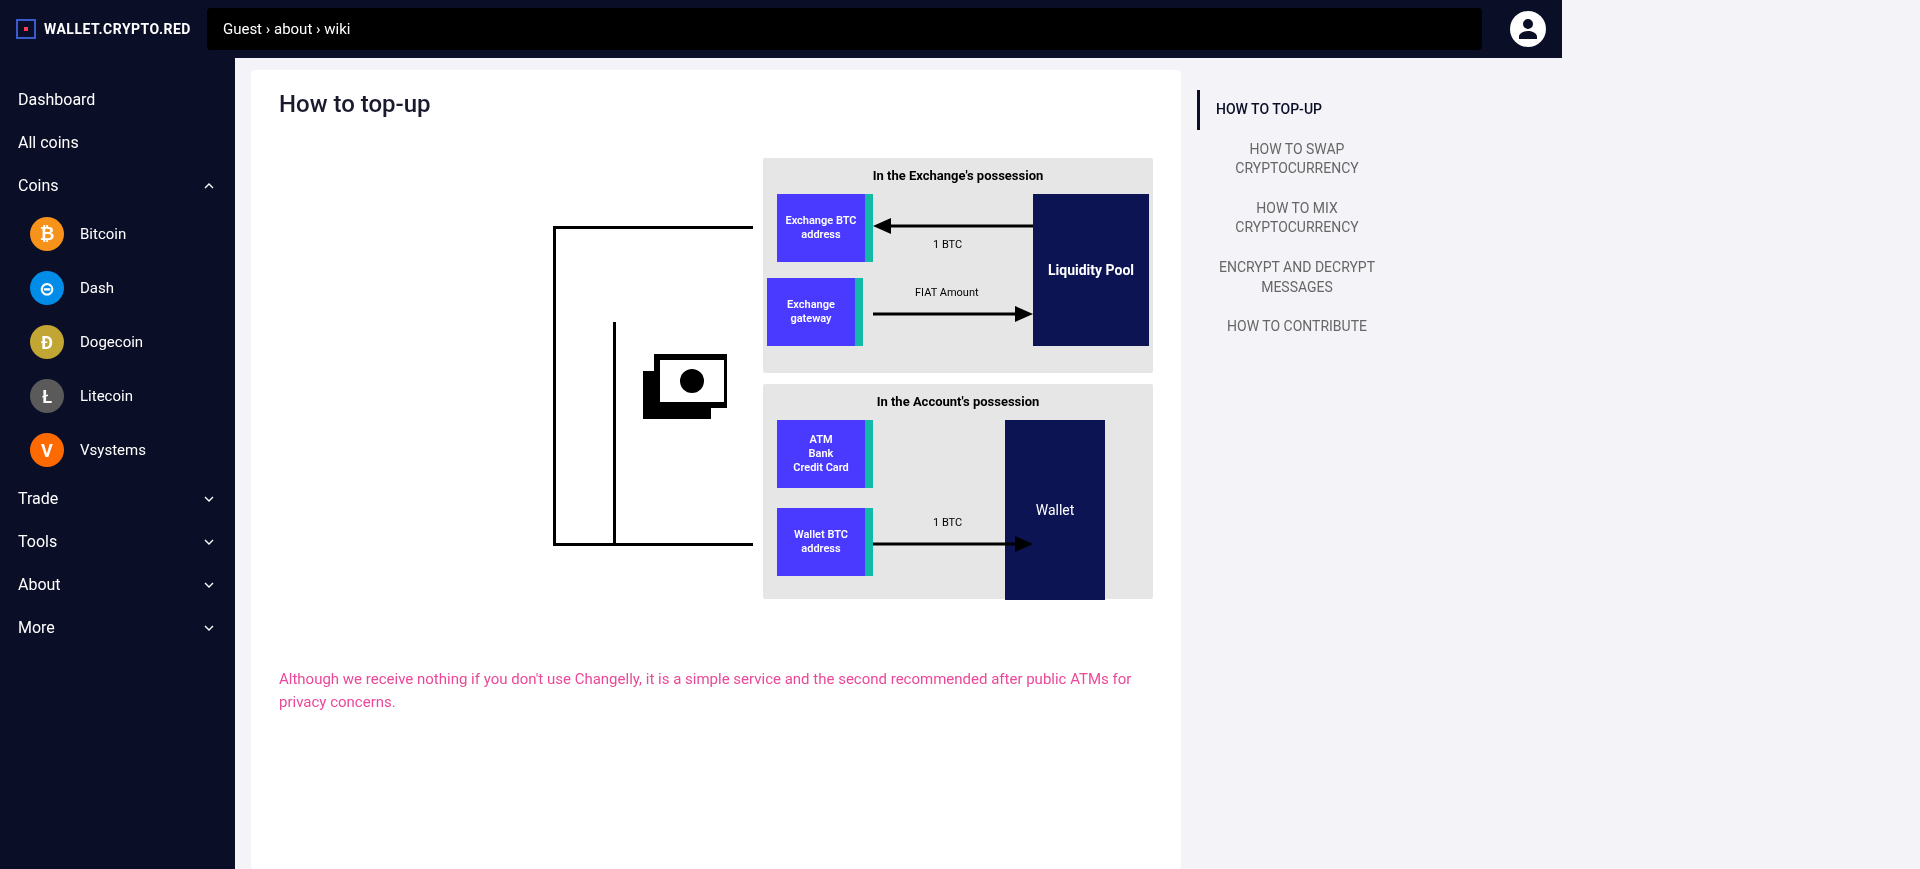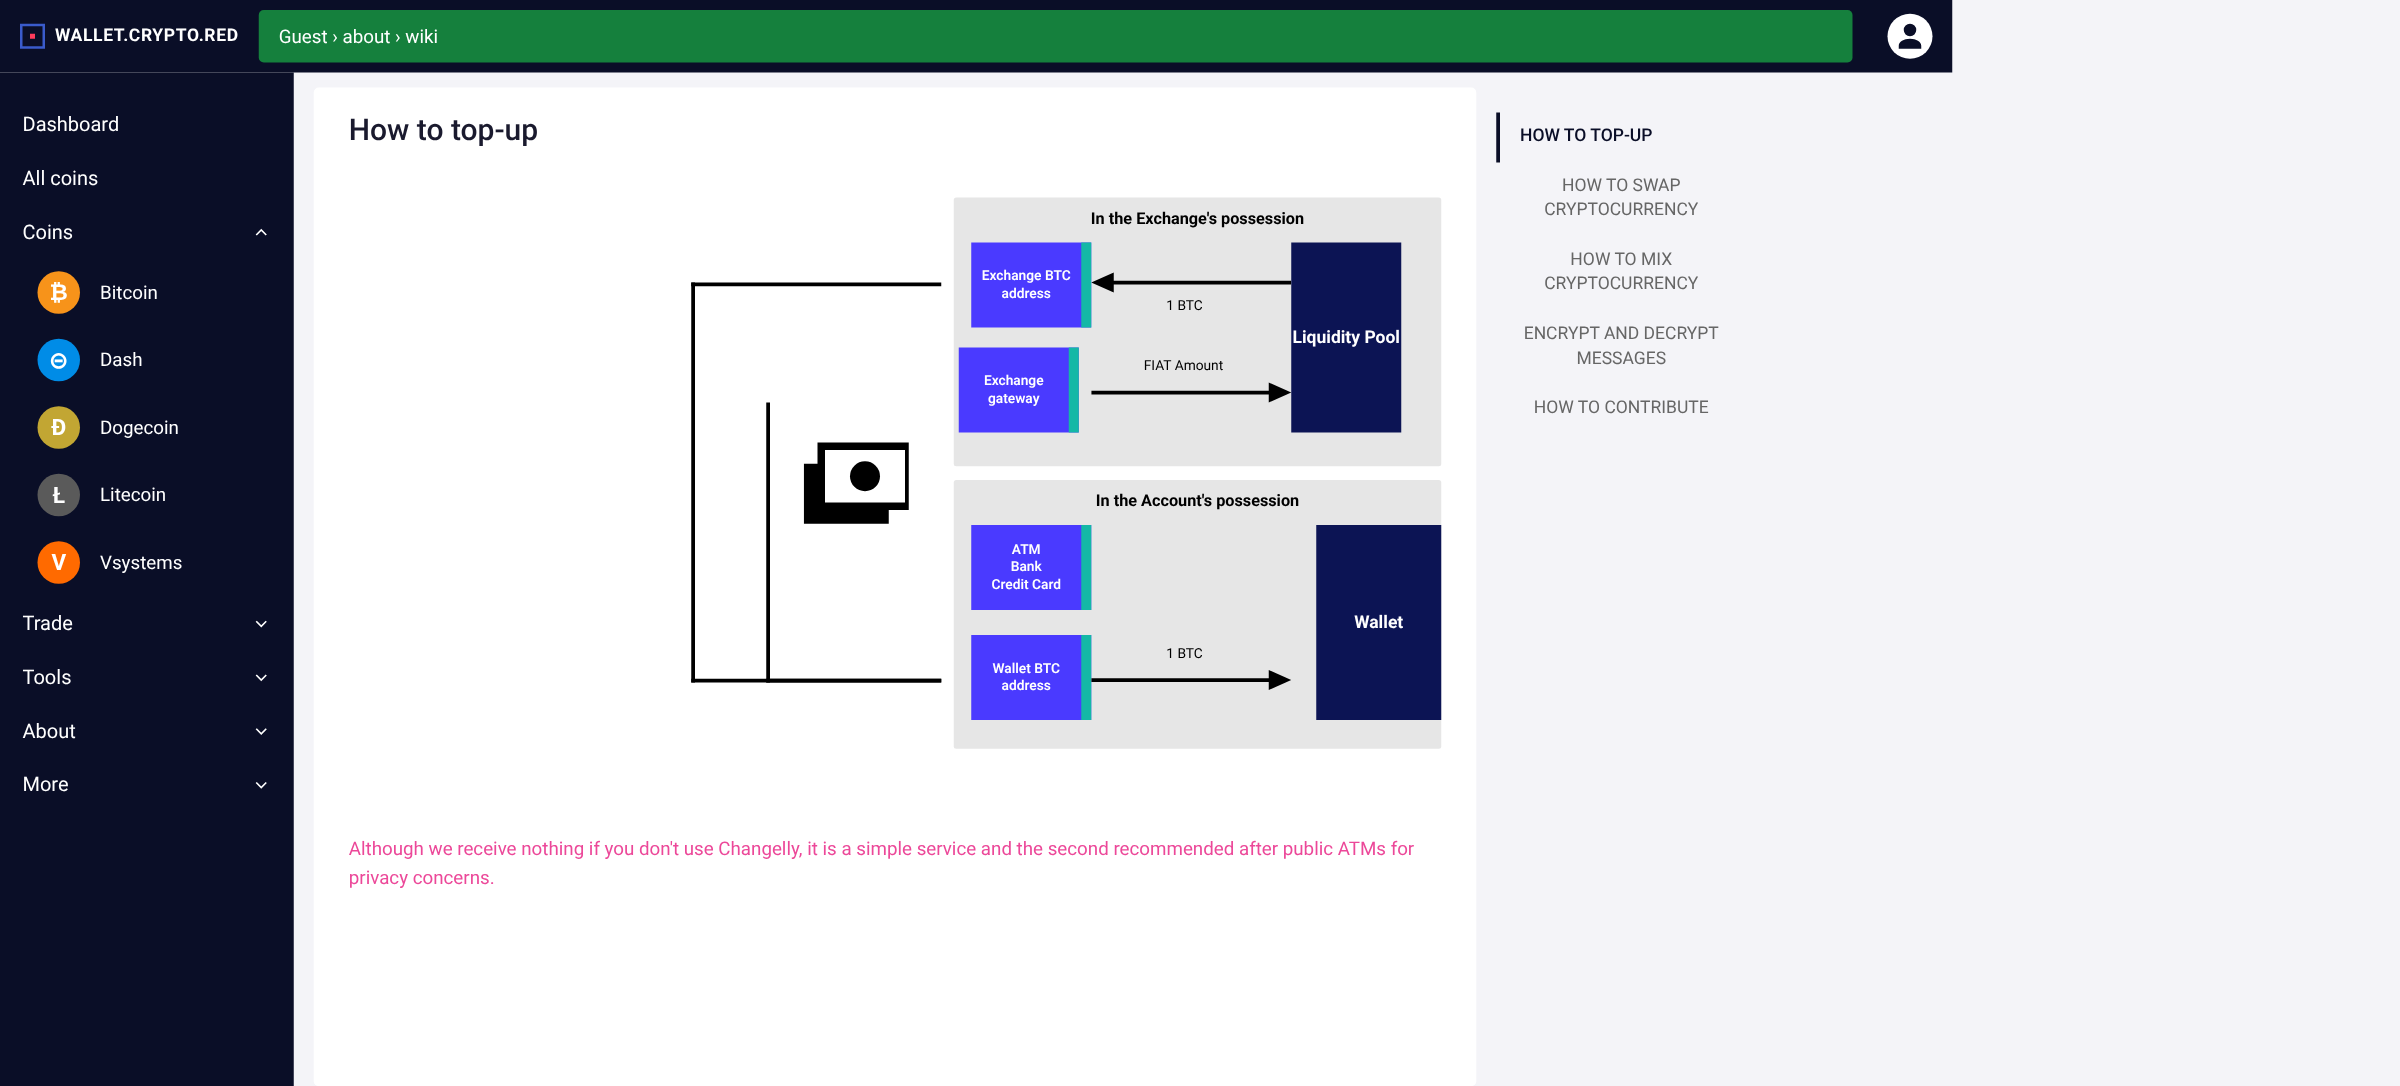--- a/index.html
+++ b/index.html
@@ -1,21 +1,21 @@
 <!DOCTYPE html>
 <html><head>
 <meta charset="utf-8">
 <style>
 *{margin:0;padding:0;box-sizing:border-box;font-family:-apple-system,BlinkMacSystemFont,"Segoe UI",Roboto,Arial,sans-serif}
 body{background:#f4f4f8;width:1562px;height:869px;overflow:hidden;color:#1a1a2e}
 .topbar{height:58px;display:flex;align-items:center;background:#0a0e27;padding:0 16px;gap:16px}
 .logo{display:flex;align-items:center;gap:8px;color:#fff;font-weight:700;font-size:14px;letter-spacing:0.5px}
 .logo-box{width:20px;height:20px;border:2px solid #3a5bcc;display:flex;align-items:center;justify-content:center}
 .logo-dot{width:4px;height:4px;background:#ff3b5c}
-.breadcrumb-bar{flex:1;background:#15803d;height:42px;border-radius:4px;display:flex;align-items:center;padding:0 16px;color:#fff;font-size:15px}
+.breadcrumb-bar{flex:1;background:#000000;height:42px;border-radius:4px;display:flex;align-items:center;padding:0 16px;color:#fff;font-size:15px}
 .avatar-btn{width:36px;height:36px;border-radius:50%;background:#fff;display:flex;align-items:center;justify-content:center;cursor:pointer;margin-left:12px}
 .avatar-btn svg{width:24px;height:24px;fill:#0a0e27}
 .layout{display:flex;height:calc(100% - 58px)}
 .sidebar{width:235px;background:#0a0e27;color:#fff;padding-top:20px;overflow-y:auto}
 .side-item{padding:12px 18px;font-size:16px;cursor:pointer;display:flex;align-items:center;justify-content:space-between}
 .chevron{width:16px;height:16px}
 .sub-item{padding:10px 18px 10px 30px;display:flex;align-items:center;gap:16px;cursor:pointer;font-size:15px}
 .coin-icon{width:34px;height:34px;border-radius:50%;display:flex;align-items:center;justify-content:center;font-weight:700;color:#fff;font-size:18px;flex-shrink:0}
 .main{flex:1;overflow-y:auto;display:flex;padding:12px 0 0 0}
 .content-card{background:#fff;border-radius:4px;margin:0 16px;padding:20px 28px;flex:1;max-width:930px}
@@ -138,21 +138,21 @@
 
           <div class="d-group" style="left:250px;top:0;width:390px;height:215px">
             <div class="d-gtitle">In the Exchange's possession</div>
           </div>
           <div class="d-box d-blue" style="left:264px;top:36px;width:96px;height:68px">
               <span>Exchange BTC address</span>
             </div>
           <div class="d-box d-blue" style="left:254px;top:120px;width:96px;height:68px">
               <span>Exchange gateway</span>
             </div>
-          <div class="d-box d-navy" style="left:520px;top:36px;width:88px;height:152px;font-size:14px;font-weight:700">
+          <div class="d-box d-navy" style="left:520px;top:36px;width:116px;height:152px;font-size:14px;font-weight:700">
               <span>Liquidity Pool</span>
             </div>
           <svg style="position:absolute;left:360px;top:58px" width="160" height="20">
               <line x1="160" y1="10" x2="14" y2="10" stroke="#000" stroke-width="3"></line>
               <polygon points="0,10 18,2 18,18" fill="#000"></polygon>
             </svg>
           <div class="d-label" style="left:420px;top:80px">1 BTC</div>
           <svg style="position:absolute;left:360px;top:146px" width="160" height="20">
               <line x1="0" y1="10" x2="146" y2="10" stroke="#000" stroke-width="3"></line>
               <polygon points="160,10 142,2 142,18" fill="#000"></polygon>
@@ -161,21 +161,21 @@
 
           <div class="d-group" style="left:250px;top:226px;width:390px;height:215px">
             <div class="d-gtitle">In the Account's possession</div>
           </div>
           <div class="d-box d-blue" style="left:264px;top:262px;width:96px;height:68px;white-space:pre-line"><span>ATM
 Bank
 Credit Card</span></div>
           <div class="d-box d-blue" style="left:264px;top:350px;width:96px;height:68px">
               <span>Wallet BTC address</span>
             </div>
-          <div class="d-box d-navy" style="left:540px;top:262px;width:100px;height:156px;font-size:14px;font-weight:700">
+          <div class="d-box d-navy" style="left:492px;top:262px;width:100px;height:180px;font-size:14px;font-weight:400">
               <span>Wallet</span>
             </div>
           <svg style="position:absolute;left:360px;top:376px" width="160" height="20">
               <line x1="0" y1="10" x2="146" y2="10" stroke="#000" stroke-width="3"></line>
               <polygon points="160,10 142,2 142,18" fill="#000"></polygon>
             </svg>
           <div class="d-label" style="left:420px;top:358px">1 BTC</div>
         </div>
       </div>
 

